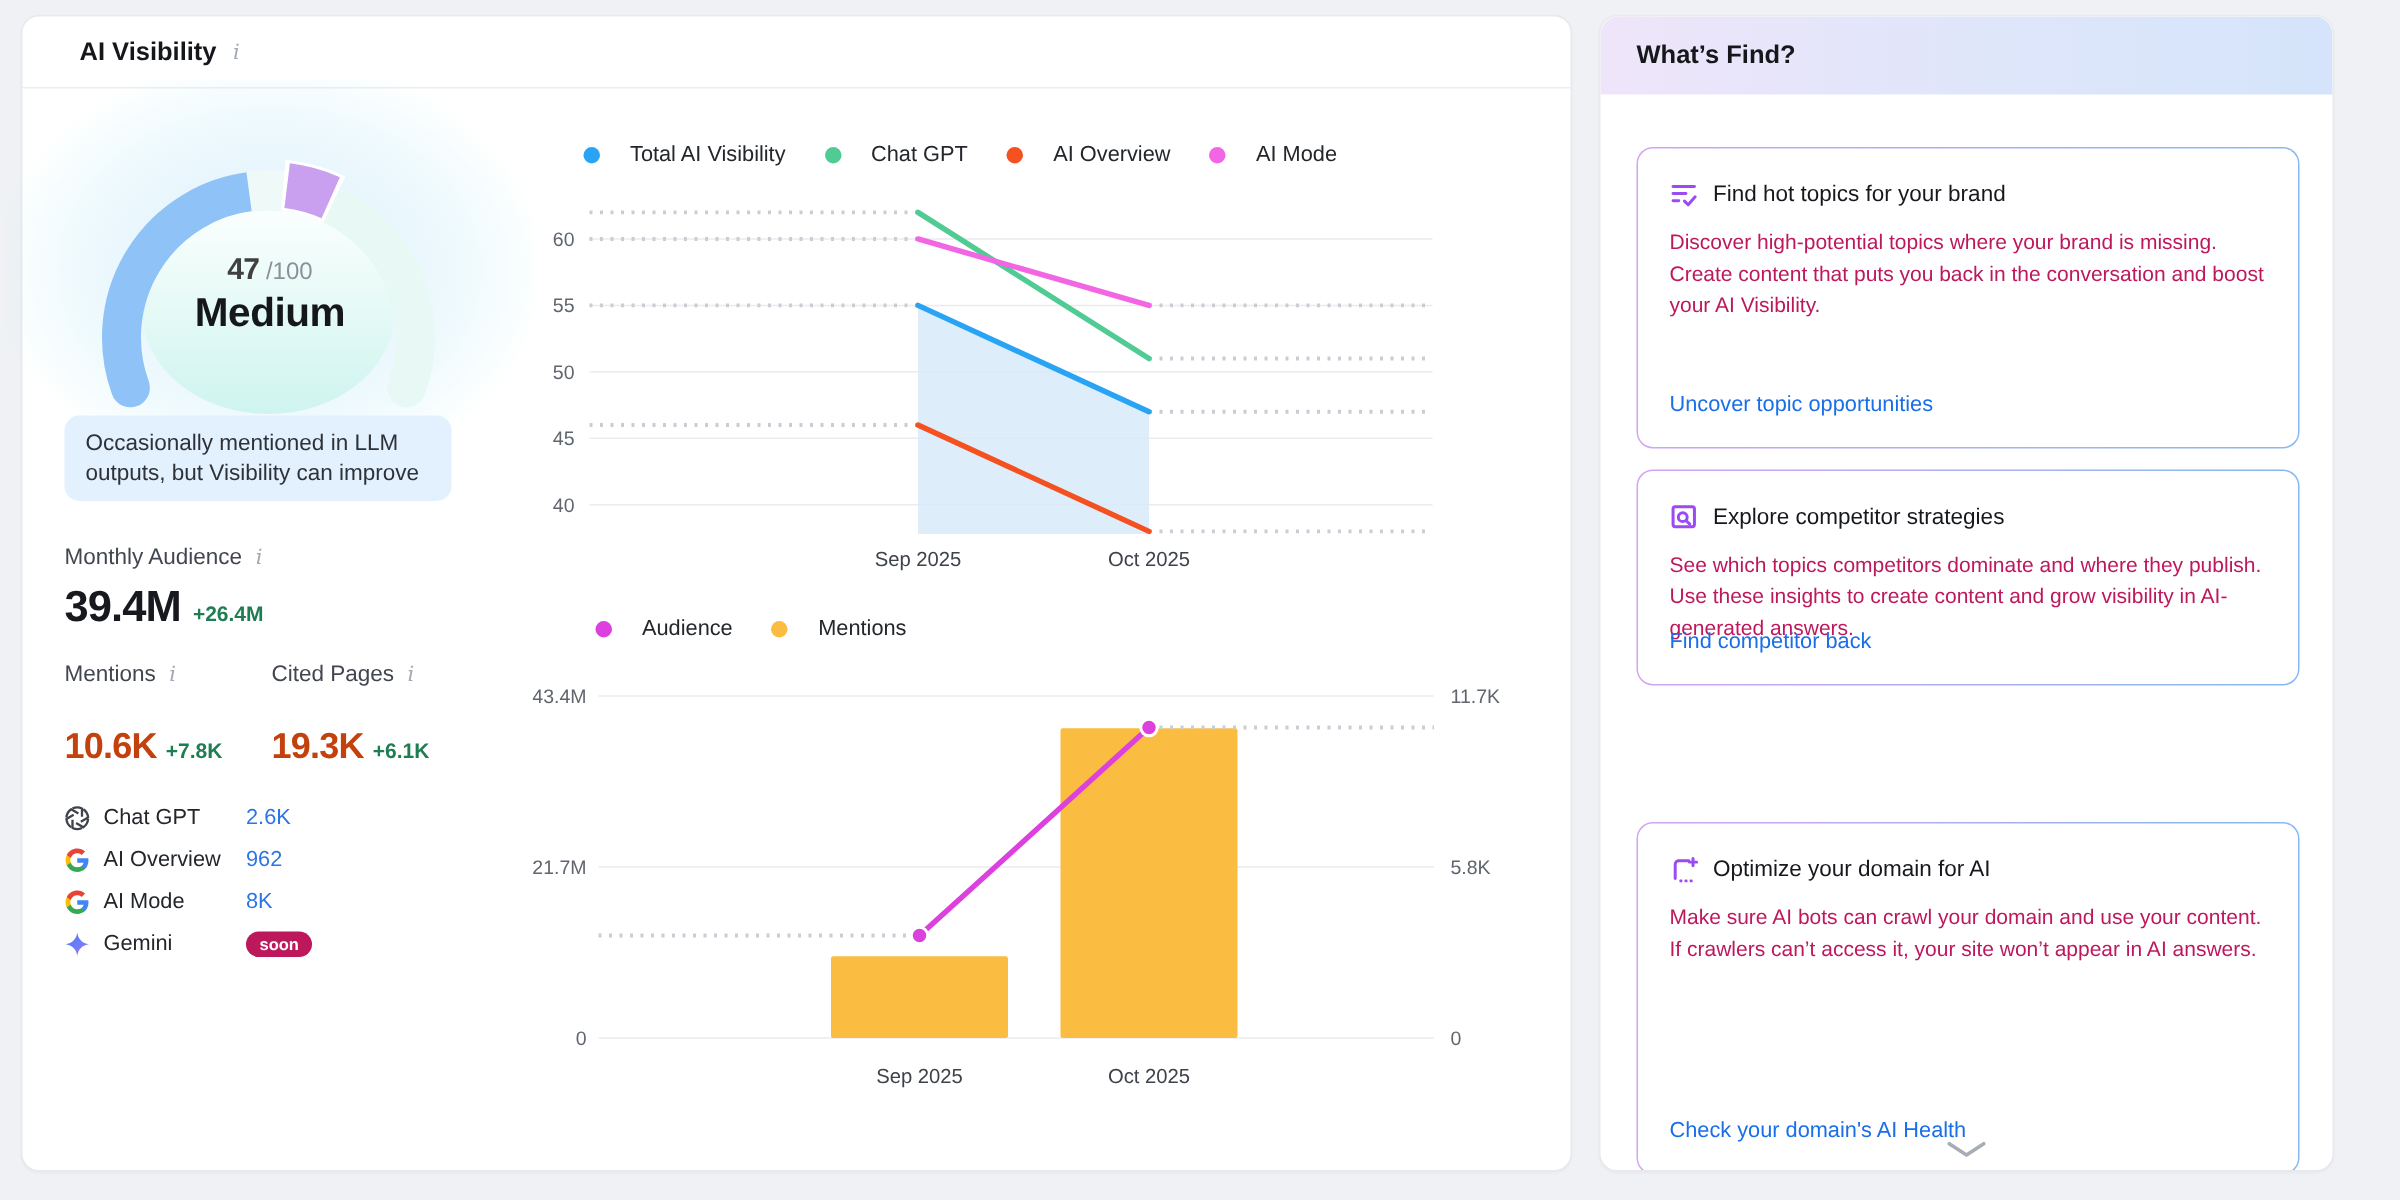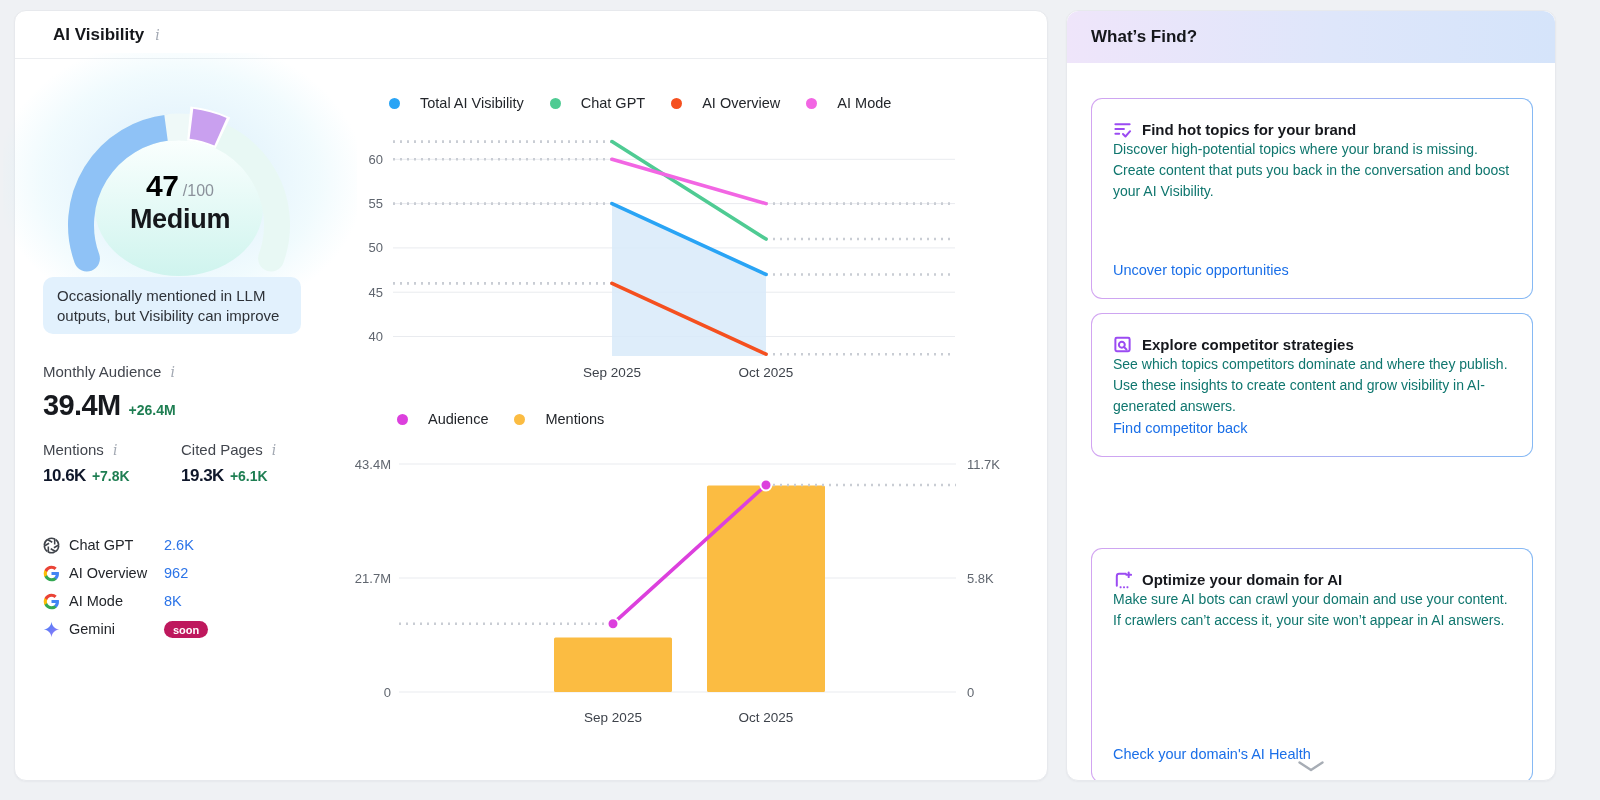--- a/index.html
+++ b/index.html
@@ -15,36 +15,36 @@
   .lc-title { font-size:17px; font-weight:700; color:#15171B; }
   .info-i { font-family:"DejaVu Serif", serif; font-style:italic; color:#A3A9B3; font-size:14px; line-height:1; cursor:pointer; padding:0 2px; }
 
   
   .gauge-wrap { position:absolute; left:10px; top:56px; width:310px; height:212px; }
   .gauge-glow { position:absolute; left:-22px; top:-14px; width:354px; height:264px;
     background:radial-gradient(ellipse at 50% 48%, rgba(186,221,248,.55), rgba(203,240,250,.28) 55%, rgba(203,240,250,0) 74%); }
   .gauge-wrap svg { position:absolute; left:0; top:0; }
   .gauge-text { position:absolute; left:0; right:0; top:102px; text-align:center; }
   .score-line { font-size:16px; color:#8B919B; }
-  .score-line .score-val { font-size:30px; font-weight:700; color:#000000; letter-spacing:-.5px; }
+  .score-line .score-val { font-size:20px; font-weight:700; color:#404040; letter-spacing:-.5px; }
   .score-level { font-size:27px; font-weight:700; color:#15171B; margin-top:1px; letter-spacing:-.3px; }
 
   .score-tooltip { position:absolute; left:28px; top:266px; width:258px; background:#E2F1FD; border-radius:10px;
     padding:9px 14px; font-size:15px; line-height:1.3; color:#2E3238; white-space:pre-line; }
 
   
   .metric-label { font-size:15px; color:#42464E; display:flex; align-items:center; gap:7px; }
   #monthly-label { position:absolute; left:28px; top:352px; }
   #monthly-value-row { position:absolute; left:28px; top:378px; display:flex; align-items:baseline; gap:8px; }
   .big-val { font-size:29px; font-weight:800; color:#17191E; letter-spacing:-.6px; }
   .delta { font-size:14px; font-weight:600; color:#1E7E52; }
   #pair-metrics { position:absolute; left:28px; top:430px; display:grid; grid-template-columns:138px auto; column-gap:0; }
   .pair-col .metric-label { margin-bottom:8px; }
   .pair-val-row { display:flex; align-items:baseline; gap:6px; }
-  .blue-val { font-size:17px; font-weight:800; color:#0f172a; letter-spacing:-.5px; }
+  .blue-val { font-size:24px; font-weight:800; color:#c2410c; letter-spacing:-.5px;margin-top:18px; }
 
   
   #platforms { position:absolute; left:28px; top:520px; width:280px; }
   .plat-row { display:grid; grid-template-columns:26px 95px auto; align-items:center; height:28px; }
   .plat-label { font-size:14.5px; color:#23262B; }
   .plat-val { font-size:14.5px; color:#2C74E8; cursor:pointer; }
   .soon-badge { display:inline-block; background:#be185d; color:#fff; font-size:11px; font-weight:600; border-radius:9px; padding:2.5px 9px; line-height:1.1; }
 
   
   .legend { position:absolute; display:flex; align-items:center; gap:26px; }
@@ -60,22 +60,22 @@
 
   
   .rc-header { position:absolute; left:0; top:0; right:0; height:52px; border-radius:12px 12px 0 0;
     background:linear-gradient(90deg,#EFE5FA 0%, #DEE6FA 55%, #D5E4FA 100%);
     display:flex; align-items:center; padding-left:24px; }
   .rc-title { font-size:17px; font-weight:700; color:#15171B; }
   .wn-card { position:absolute; left:24px; width:442px; border-radius:11px; padding:1px;
     background:linear-gradient(90deg,#D2A4F1, #86B9F4); }
   .wn-inner { background:#fff; border-radius:10px; width:100%; height:100%; position:relative; padding:21px 21px 0 21px; }
   .wn-title-row { display:flex; align-items:center; gap:10px; }
-  .wn-title { font-size:15px; font-weight:700; color:#16181D; }
-  .wn-body { font-size:14px; line-height:1.5; color:#0f766e; }
+  .wn-title { font-size:15px; font-weight:400; color:#16181D; }
+  .wn-body { margin-top:12px; font-size:14px; line-height:1.5; color:#be185d; }
   .wn-link { position:absolute; left:21px; bottom:20px; font-size:14.5px; font-weight:500; color:#1A6FE8; cursor:pointer; text-decoration:none; }
   #wn-card-1 { top:87px; height:201px; }
   #wn-card-2 { top:302px; height:144px; }
   #wn-card-3 { top:537px; height:235px; }
   .expand-btn { position:absolute; left:0; right:0; top:749px; display:flex; justify-content:center; cursor:pointer; }
 </style>
 </head>
 <body>
 
 <section class="card" id="left-card">

